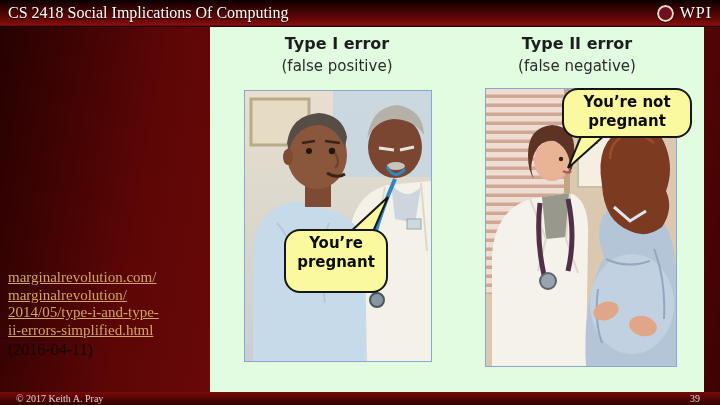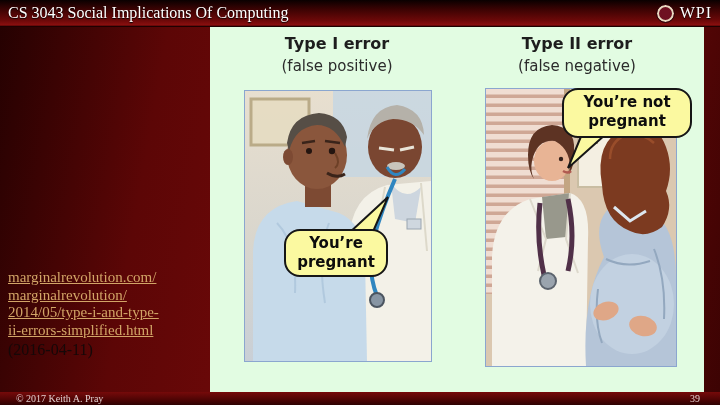--- a/index.html
+++ b/index.html
@@ -62,33 +62,33 @@
   .photo svg{display:block;}
   .photo-left{left:244px;top:90px;width:186px;height:270px;}
   .photo-right{left:485px;top:88px;width:190px;height:277px;}
   
   .bubble{
     position:absolute;z-index:5;box-sizing:border-box;
     background:#fbf9a0;border:2px solid #161616;border-radius:16px;
     font-family:"DejaVu Sans",sans-serif;font-weight:bold;font-size:15px;line-height:19px;
     color:#0d0d0d;text-align:center;white-space:pre-line;padding-top:3px;
   }
-  .bubble-left{left:284px;top:229px;width:104px;height:48px;}
+  .bubble-left{left:284px;top:229px;width:104px;height:64px;}
   .bubble-right{left:562px;top:88px;width:130px;height:50px;}
   .tail{position:absolute;z-index:4;}
   .tail-left{left:338px;top:194px;}
   .tail-right{left:560px;top:132px;}
 </style>
 </head>
 <body>
 
 <div class="slide">
 
   <div class="titlebar">
-    <span class="course">CS 3043 Social Implications Of Computing</span>
+    <span class="course">CS 2418 Social Implications Of Computing</span>
     <span class="logo">
       <span class="seal"></span>
       <span class="wpi">WPI</span>
     </span>
   </div>
 
   <div class="srclink">marginalrevolution.com/
 marginalrevolution/
 2014/05/type-i-and-type-
 ii-errors-simplified.html</div>

